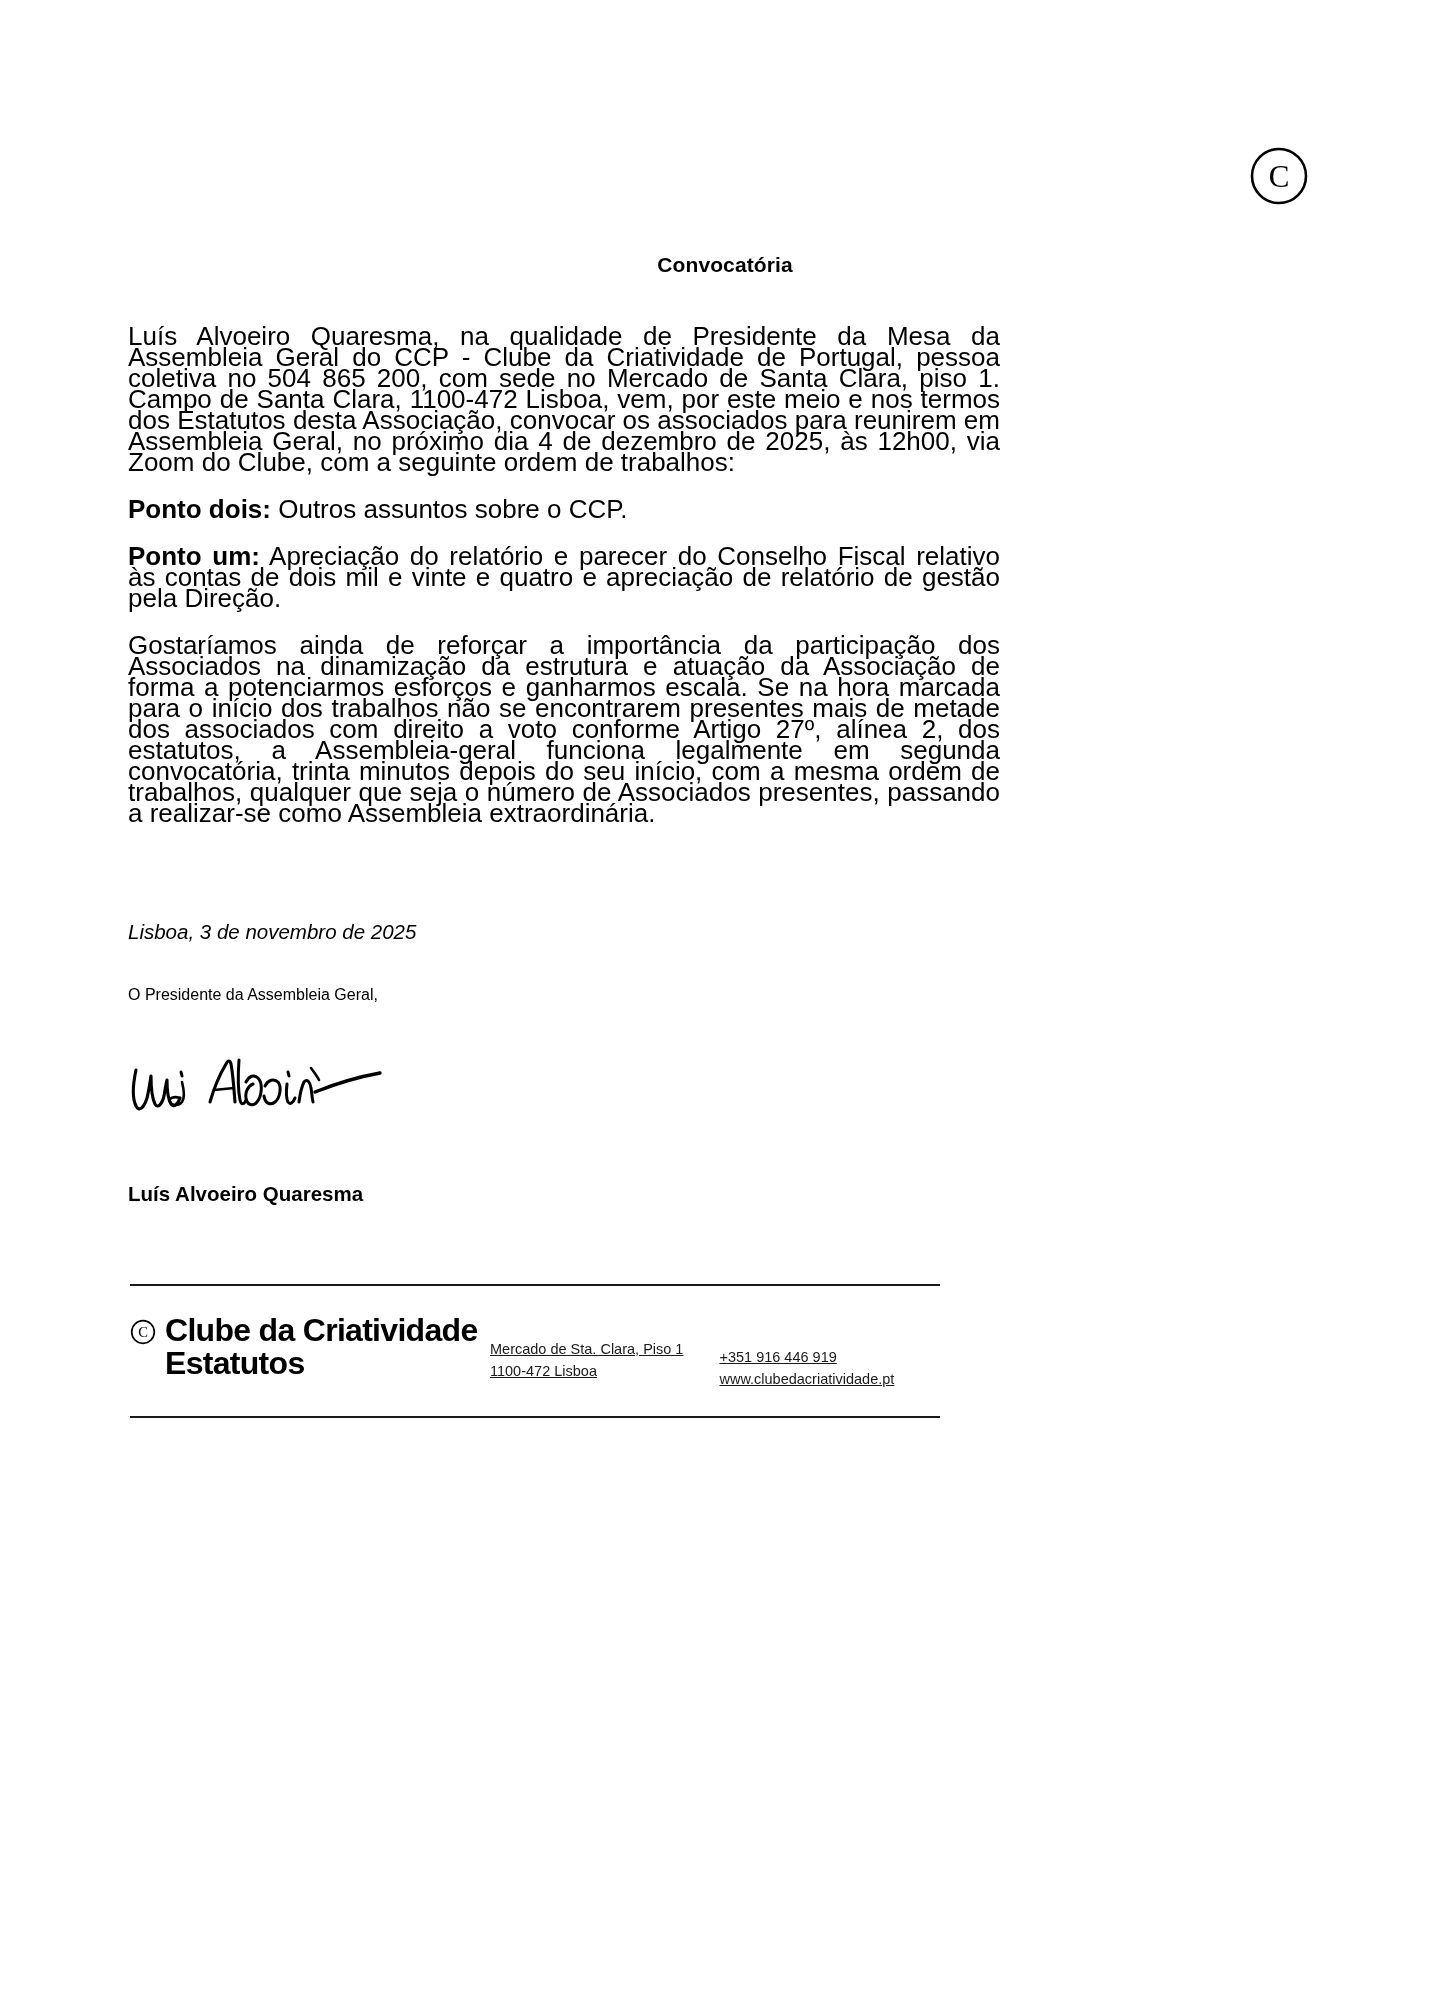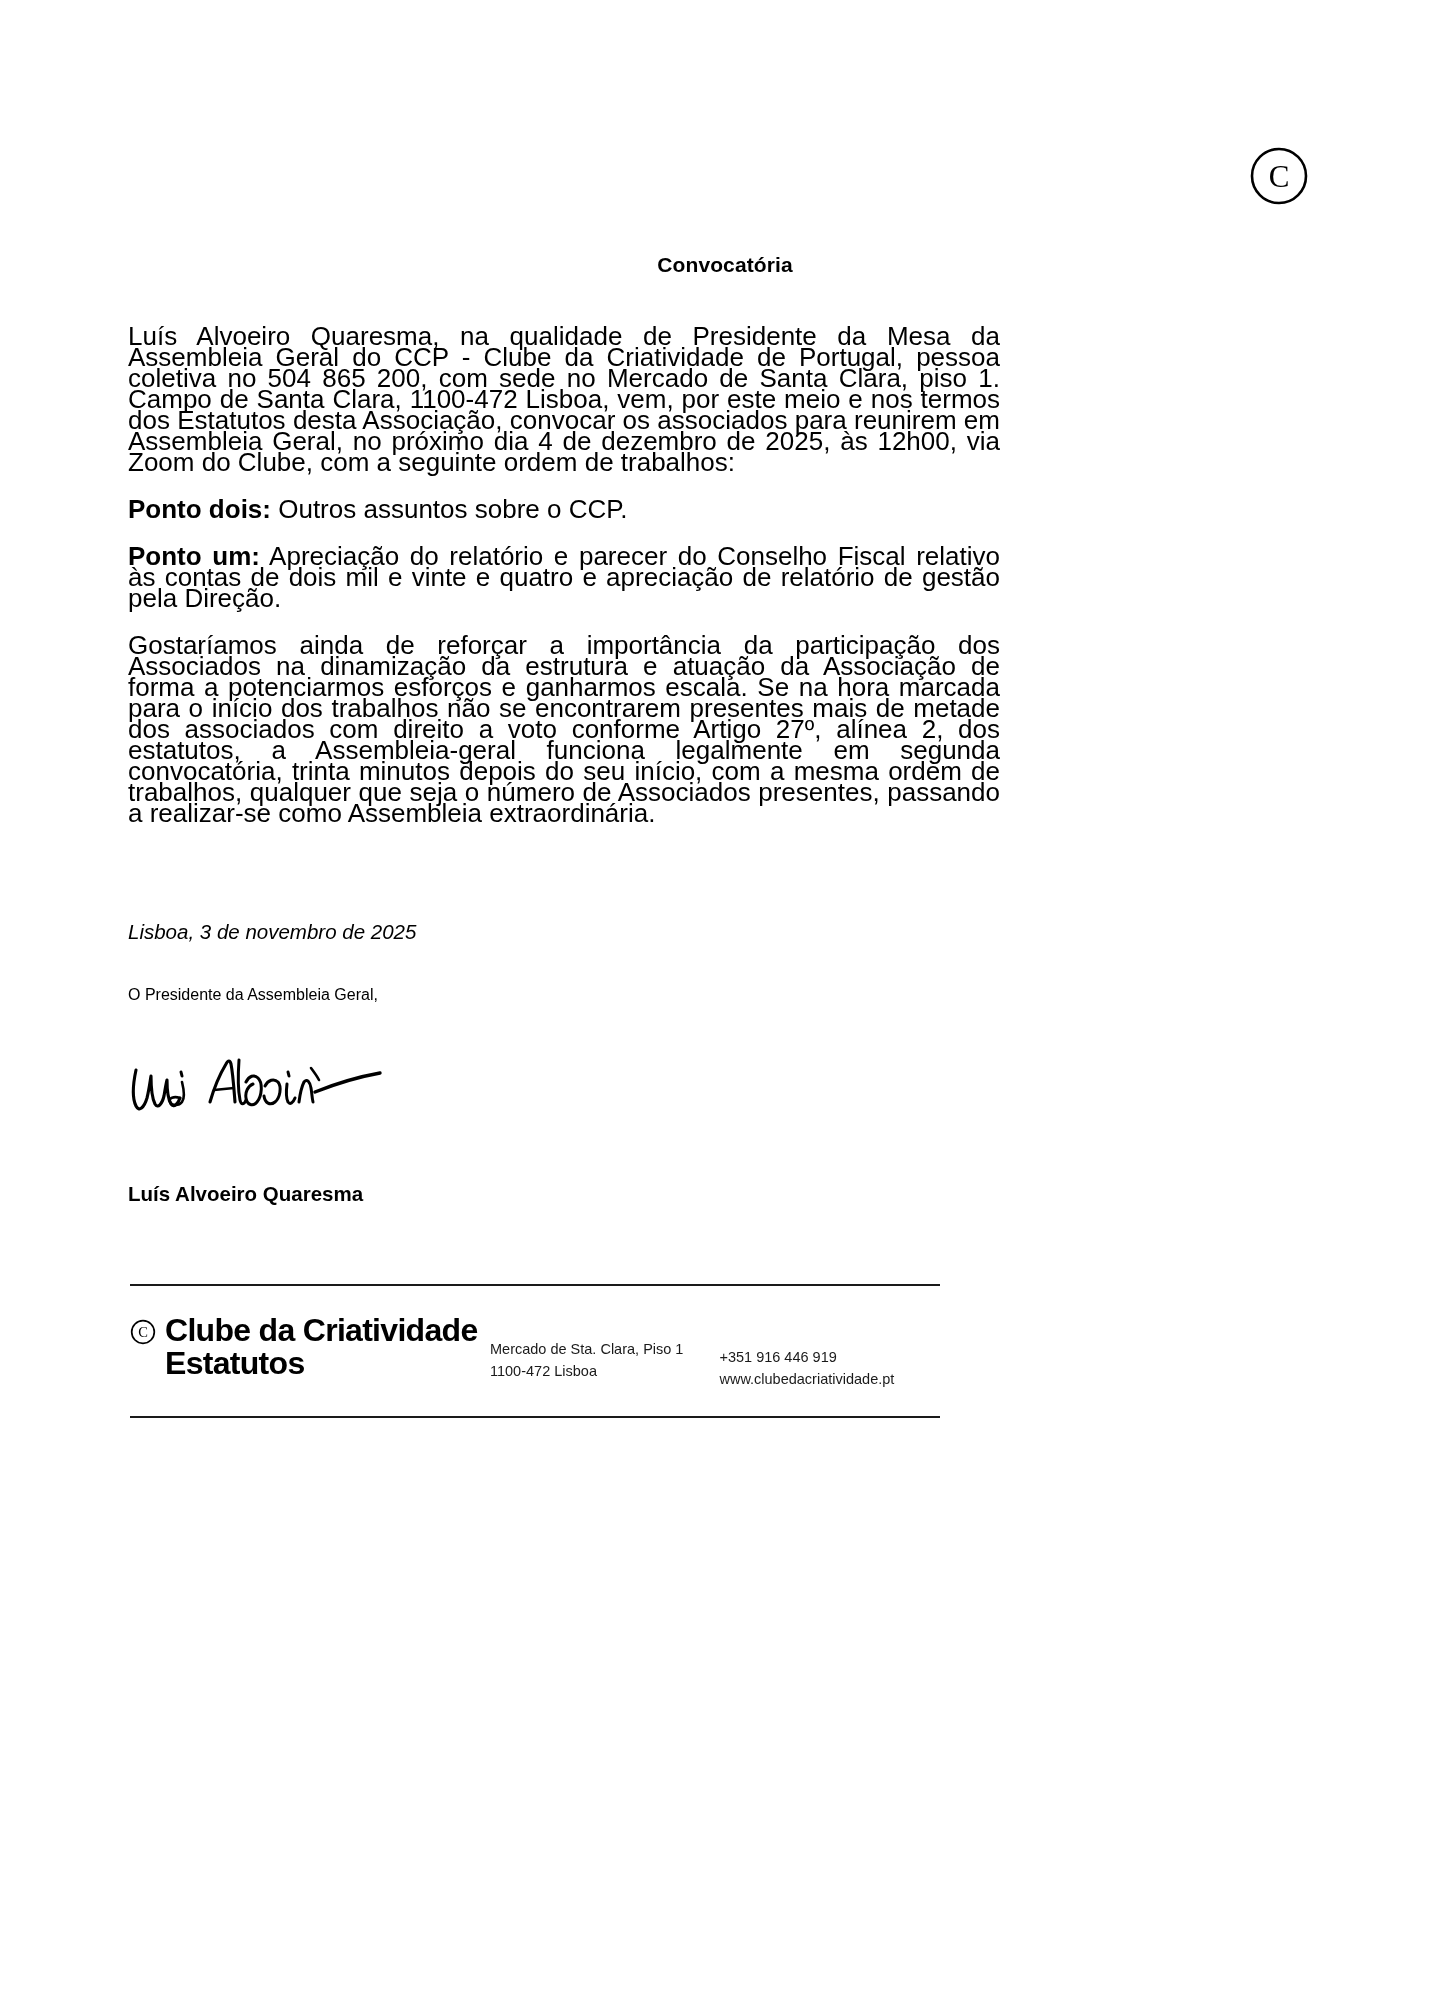--- a/index.html
+++ b/index.html
@@ -144,20 +144,21 @@
   .footer-contact {
     display: flex;
     font-size: 14.5px;
     line-height: 22px;
     padding-top: 24px;
     color: #1a1a1a;
   }
   .contact-col {
     margin-right: 36px;
     white-space: nowrap;
+    text-decoration: underline;
   }
   .contact-col:last-child { margin-right: 0; margin-top: 8px; }
   .footer-rule-bottom {
     height: 2px;
     background: #1a1a1a;
     width: 810px;
   }
 </style>
 </head>
 <body>

